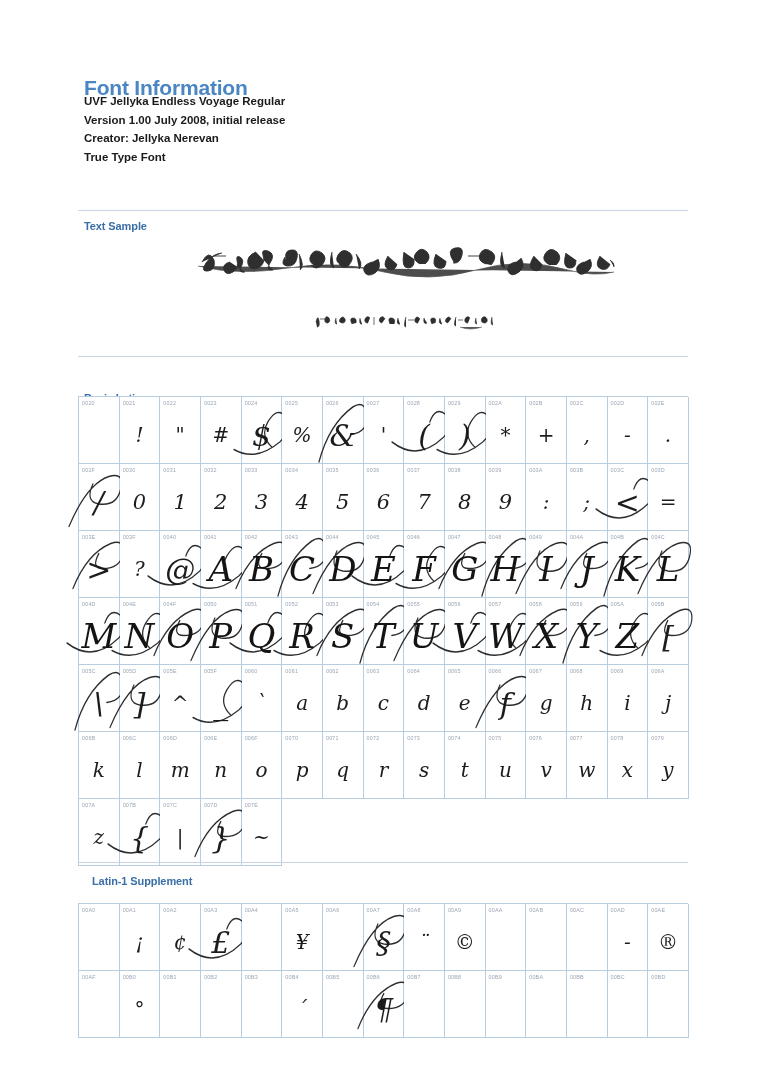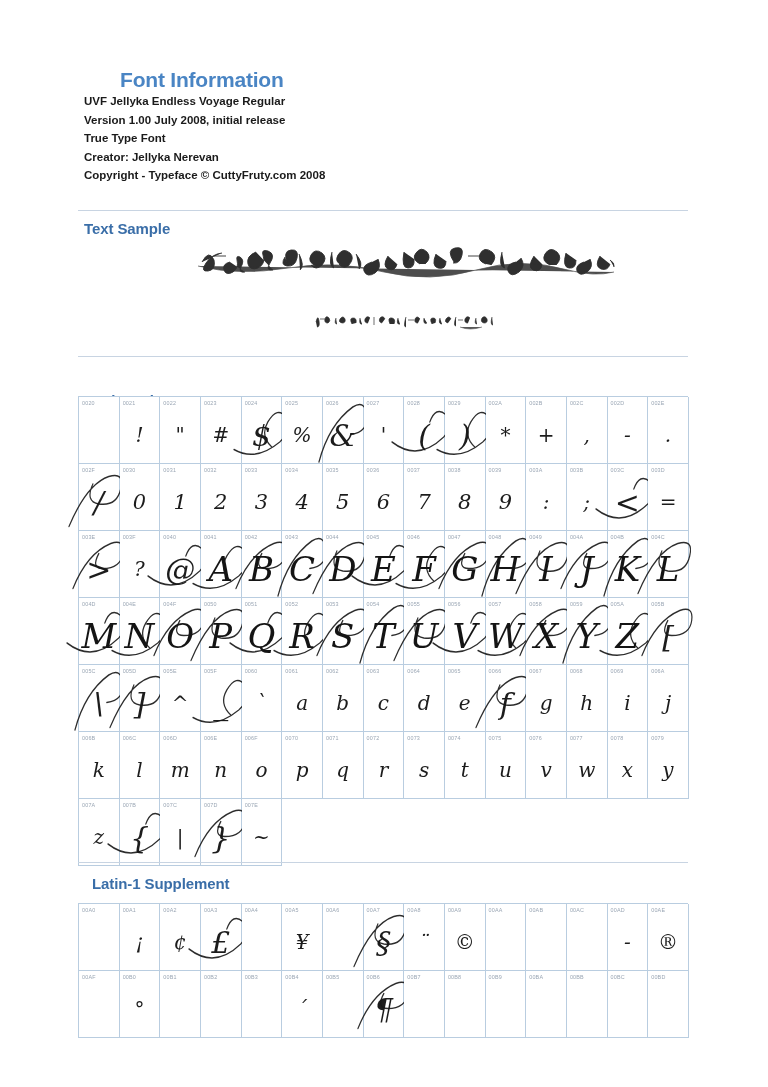--- a/index.html
+++ b/index.html
@@ -20,26 +20,25 @@
     left: 0; top: 0;
     width: 768px;
     height: 1087px;
     background: #ffffff;
   }
 
   
   .doc-title {
     position: absolute;
     left: 84px;
-    top: 68px;
+    top: 76px;
     font-size: 21px;
     font-weight: bold;
     color: #4a85c4;
     letter-spacing: -0.2px;
-    margin-left: 36px;
   }
   .info-list {
     position: absolute;
     left: 84px;
     top: 92px;
     width: 600px;
   }
   .info-line {
     font-size: 11.5px;
     font-weight: bold;
@@ -52,21 +51,21 @@
   .rule {
     position: absolute;
     left: 78px;
     width: 610px;
     height: 1px;
     background: #c8d4e2;
   }
   .section-heading {
     position: absolute;
     left: 84px;
-    font-size: 15px;
+    font-size: 11px;
     font-weight: bold;
     color: #3a6ea8;
     letter-spacing: -0.1px;
   }
 
   
   .sample {
     position: absolute;
     color: #2b2b2b;
     white-space: nowrap;
@@ -162,23 +161,22 @@
 </head>
 <body>
 
 <div class="page">
 
   <div class="doc-title">Font Information</div>
 
   <div class="info-list">
     <div class="info-line">UVF Jellyka Endless Voyage Regular</div>
     <div class="info-line">Version 1.00 July 2008, initial release</div>
+    <div class="info-line">Creator: Jellyka Nerevan</div>
     <div class="info-line">True Type Font</div>
-    <div class="info-line">Creator: Jellyka Nerevan</div>
-    <div class="info-line">Copyright - Typeface © CuttyFruty.com 2008</div>
   </div>
 
   <div class="rule" style="top:210px;"></div>
   <div class="section-heading" style="top:220px;">Text Sample</div>
 
   <div class="sample" style="left:196px; top:232px; width:424px; height:48px;">
     <svg viewBox="0 0 424 48" width="424" height="48" aria-hidden="true">
       <g class="script-text" stroke-width="0.9" fill="none">
         <path d="M6 30 q7-13 12-2 q2 10-6 11 q-8 1-2-8 q6-9 16-10 M18 24 h12
                  M34 30 q-8 2-6 8 q2 6 9 2 q6-4 4-12 q-1-5 3-3 q5 3 1 10 q-3 6 4 5

